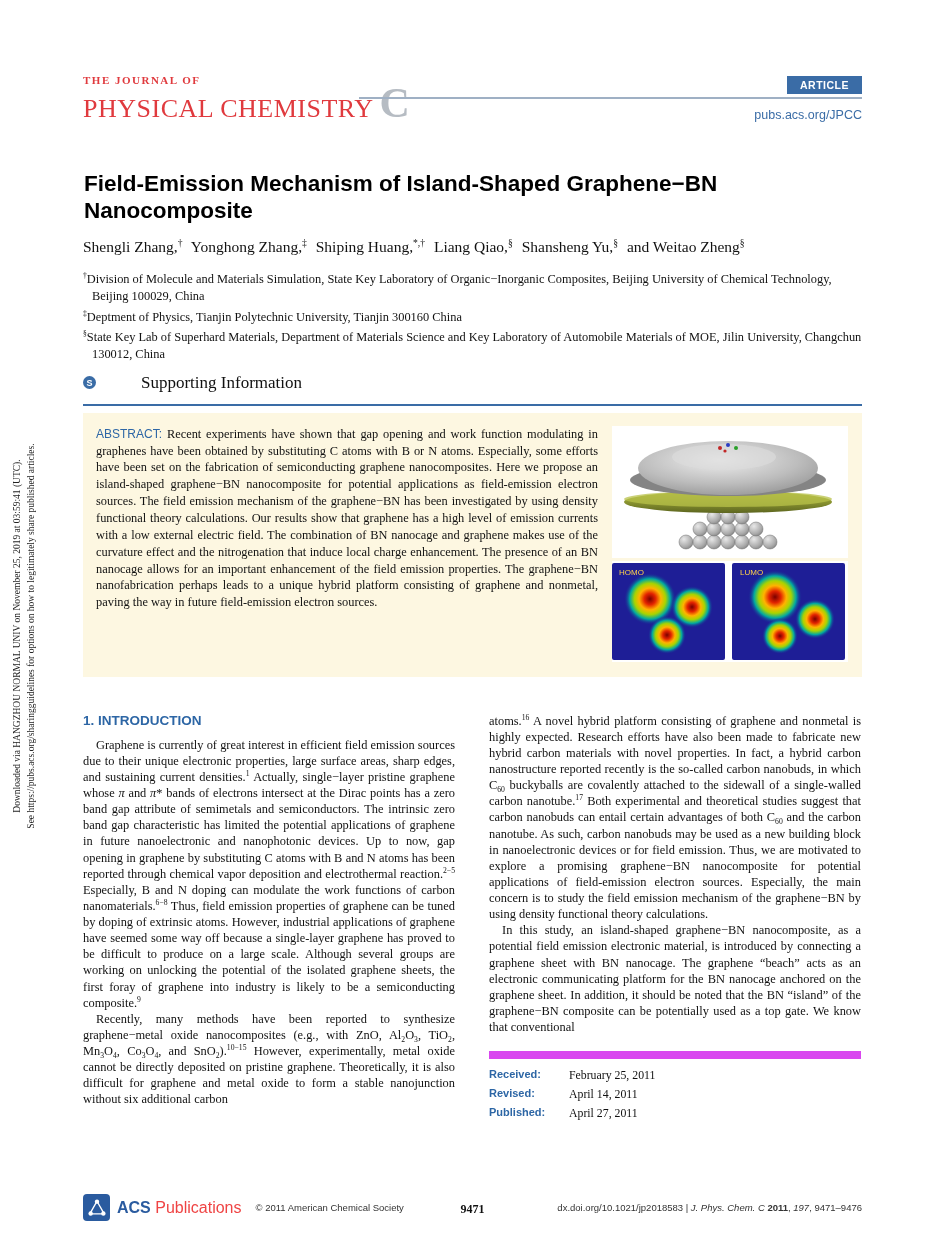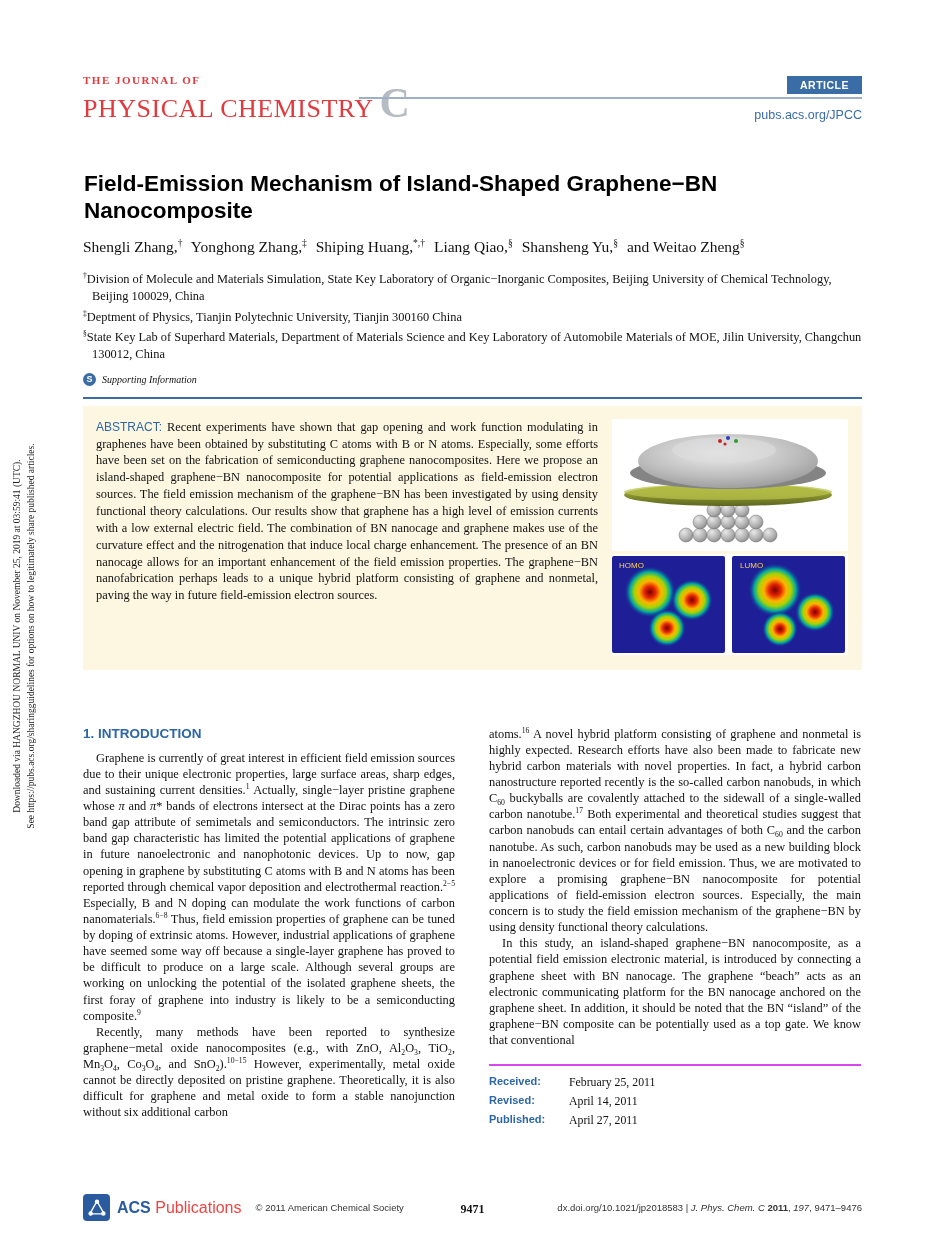--- a/index.html
+++ b/index.html
@@ -44,42 +44,42 @@
   sup { vertical-align:super; font-size:0.62em; line-height:0; }
   sub { vertical-align:sub; font-size:0.62em; line-height:0; }
   .affiliations { margin-top:15px; }
   .affiliation { font-size:12.4px; line-height:1.4; padding-left:9px; text-indent:-9px; margin-bottom:3px; }
   .supporting { margin-top:9px; display:flex; align-items:center; gap:6px; cursor:pointer; }
   .s-icon {
     width:13px; height:13px; border-radius:50%; background:#3a6ca6; color:#fff;
     font-family:"Liberation Sans", sans-serif; font-size:9px; font-weight:bold;
     display:flex; align-items:center; justify-content:center; flex:0 0 auto;
   }
-  .supporting-label { font-style:italic; font-size:10px; color:#111; }
+  .supporting-label { font-size:17px; color:#111;margin-left:39px; }
   .abstract-rule { margin-top:11px; height:2px; background:#3a6ca6; }
   
   .abstract-box {
     margin-top:7px; background:#fdf7e1; display:flex; gap:14px;
     padding:13px 10px 15px 13px;
   }
   .abstract-text { width:502px; font-size:12.4px; line-height:1.36; text-align:justify; }
   .abstract-label { font-family:"Liberation Sans", sans-serif; font-weight:normal; font-size:12px; color:#2d66a5; }
   .abstract-figure { width:236px; display:flex; flex-direction:column; gap:3px; }
   .fig-panel { display:block; background:#fff; }
   
-  .columns { display:flex; gap:34px; margin-top:56px; }
+  .columns { display:flex; gap:34px; margin-top:36px; }
   .col { width:372px; }
   .intro-heading {
     margin:0 0 9px 0; font-family:"Liberation Sans", sans-serif;
     font-weight:bold; font-size:13.5px; color:#2d66a5;
   }
   .col p { margin:0; font-size:12.4px; line-height:1.3; text-align:justify; text-indent:13px; }
   .col p.noindent { text-indent:0; }
   
-  .dates-box { margin-top:16px; border-top:2px solid #d946ef; padding-top:9px; }
+  .dates-box { margin-top:16px; border-top:8px solid #d946ef; padding-top:9px; }
   .date-row { display:flex; margin-bottom:4px; }
   .date-label { width:80px; font-family:"Liberation Sans", sans-serif; font-weight:bold; font-size:11px; color:#2d66a5; }
   .date-value { font-size:11.8px; color:#111; }
   
   .footer { position:absolute; left:83px; right:82px; bottom:19px; height:32px; }
   .footer-left { position:absolute; left:0; top:0; display:flex; align-items:center; }
   .acs-logo-box { width:27px; height:27px; border-radius:4px; background:#2a5b9f; display:flex; align-items:center; justify-content:center; }
   .acs-logo-text { margin-left:7px; font-family:"Liberation Sans", sans-serif; font-size:16px; }
   .acs-logo-text .acs { font-weight:bold; color:#2a5b9f; }
   .acs-logo-text .pubs { color:#ef4444; }

